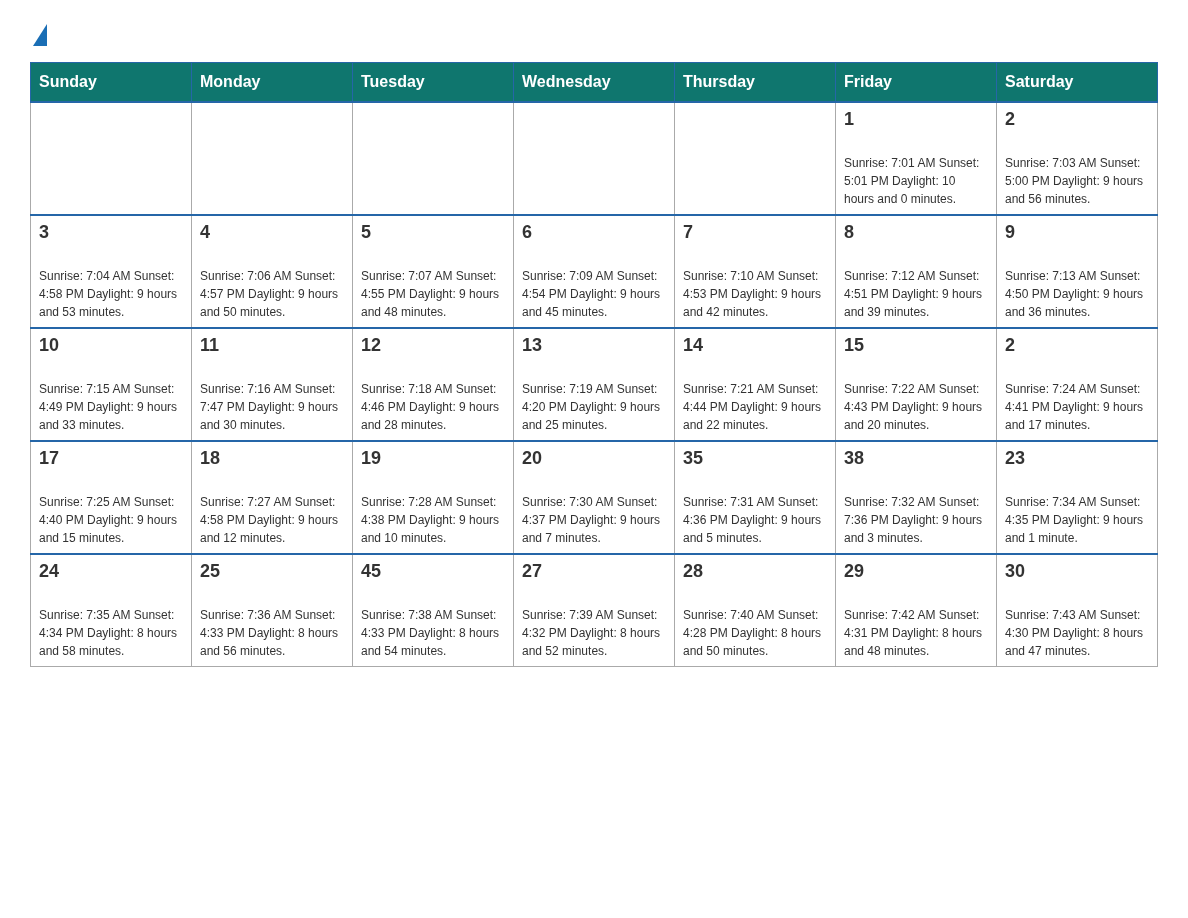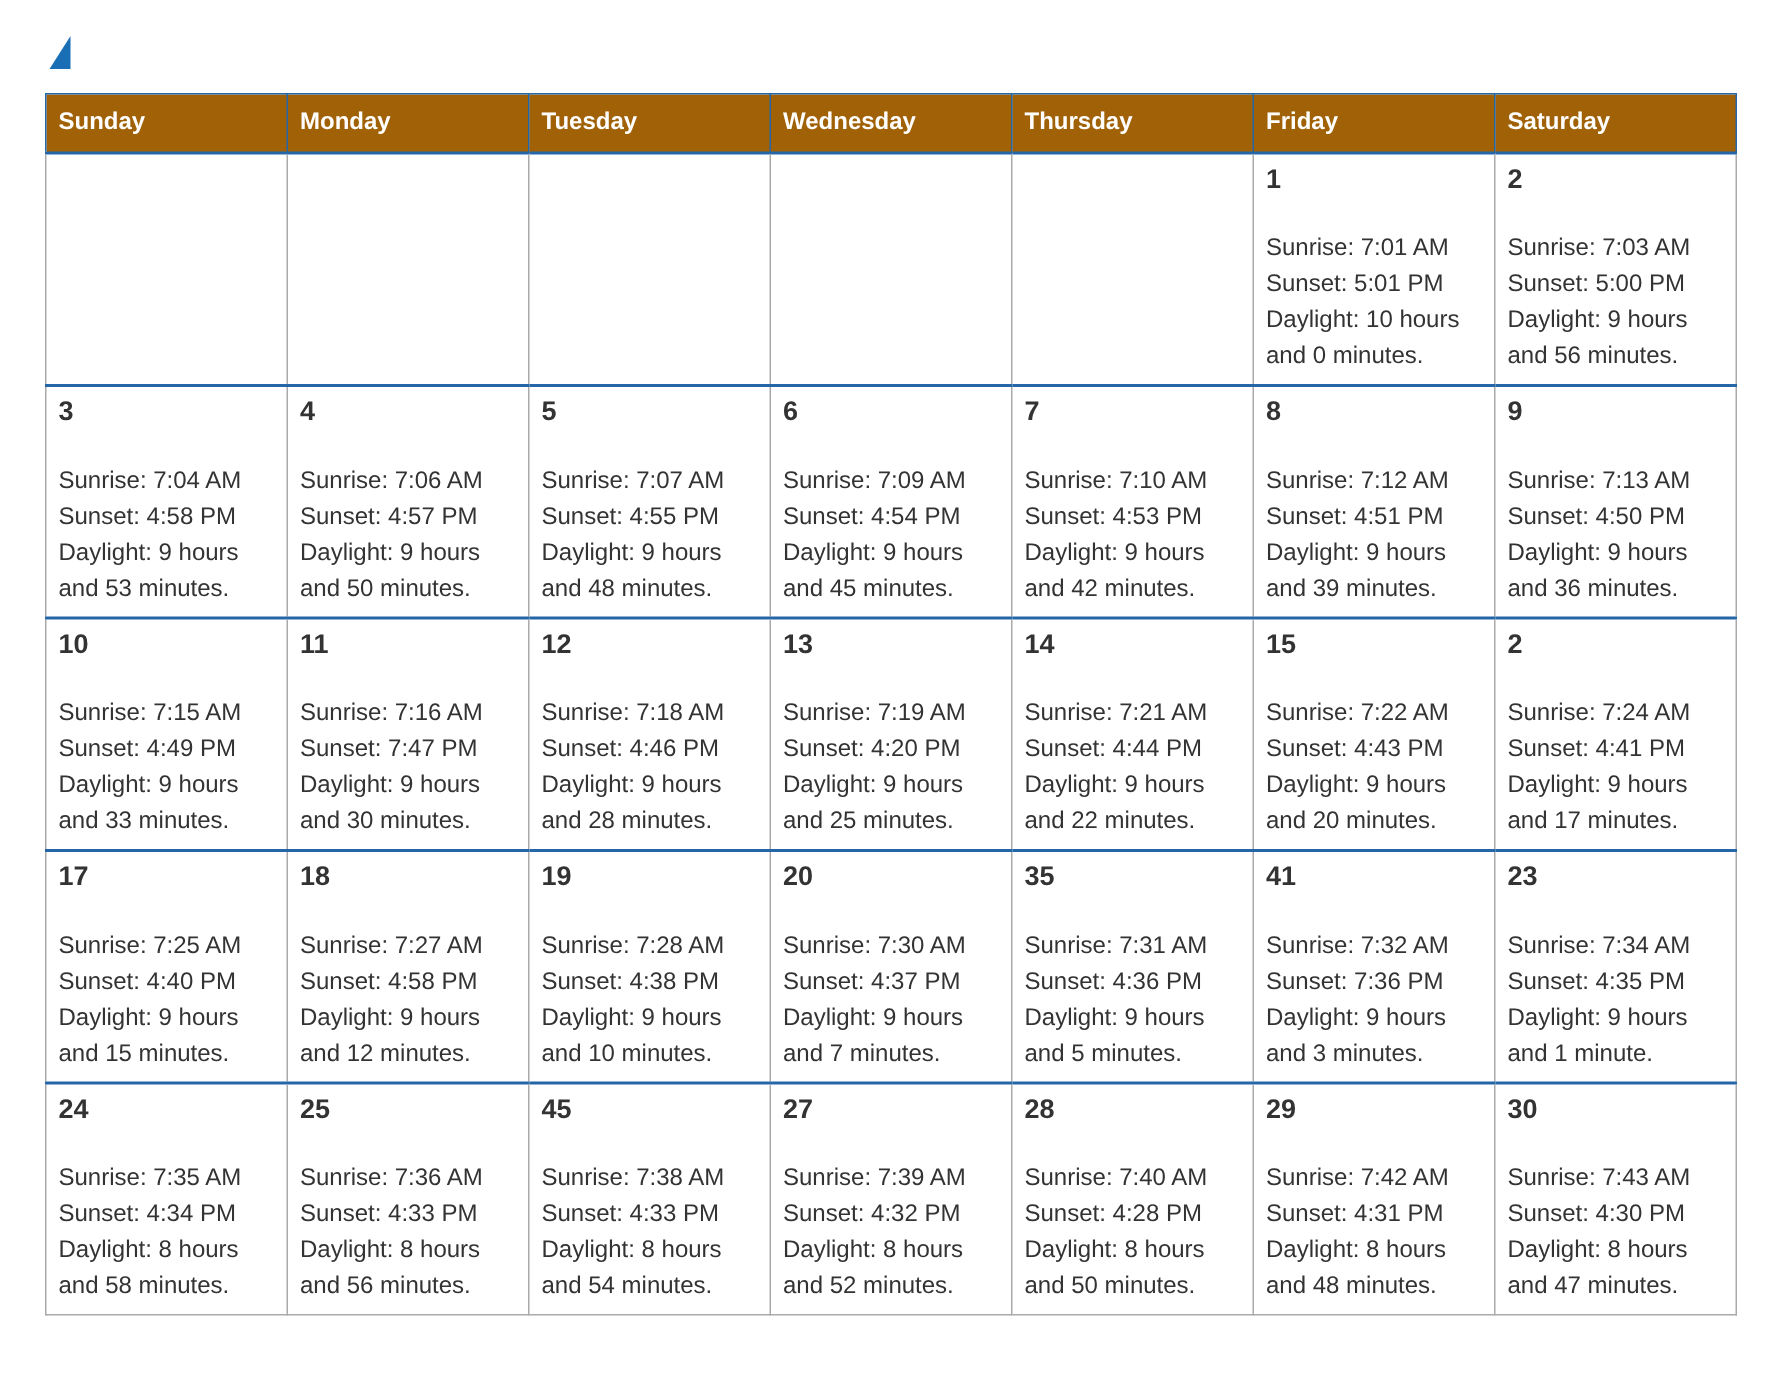--- a/index.html
+++ b/index.html
@@ -57,21 +57,21 @@
     .location-title {
       font-size: 22px;
       color: #555;
       margin-top: 4px;
     }
     .calendar-table {
       width: 100%;
       border-collapse: collapse;
     }
     .calendar-table th {
-      background-color: #a16207;
+      background-color: #0f766e;
       color: #fff;
       padding: 10px 8px;
       font-size: 16px;
       font-weight: bold;
       text-align: left;
       border: 1px solid #2566a8;
     }
     .calendar-table td {
       vertical-align: top;
       padding: 6px 8px;
@@ -80,21 +80,21 @@
       height: 110px;
       background: #fff;
     }
     .day-number {
       font-size: 18px;
       font-weight: bold;
       color: #333;
       margin-bottom: 4px;
     }
     .day-info {
-      font-size: 16px;
+      font-size: 12px;
       color: #333;
       line-height: 1.5;
       margin-top: 24px;
     }
     .empty-cell {
       background: #f5f5f5;
     }
     .week-row td {
       border-top: 2px solid #2566a8;
     }
@@ -261,21 +261,21 @@
 Sunset: 4:37 PM
 Daylight: 9 hours and 7 minutes.</div>
         </td>
         <td>
           <div class="day-number">35</div>
           <div class="day-info">Sunrise: 7:31 AM
 Sunset: 4:36 PM
 Daylight: 9 hours and 5 minutes.</div>
         </td>
         <td>
-          <div class="day-number">41</div>
+          <div class="day-number">38</div>
           <div class="day-info">Sunrise: 7:32 AM
 Sunset: 7:36 PM
 Daylight: 9 hours and 3 minutes.</div>
         </td>
         <td>
           <div class="day-number">23</div>
           <div class="day-info">Sunrise: 7:34 AM
 Sunset: 4:35 PM
 Daylight: 9 hours and 1 minute.</div>
         </td>

